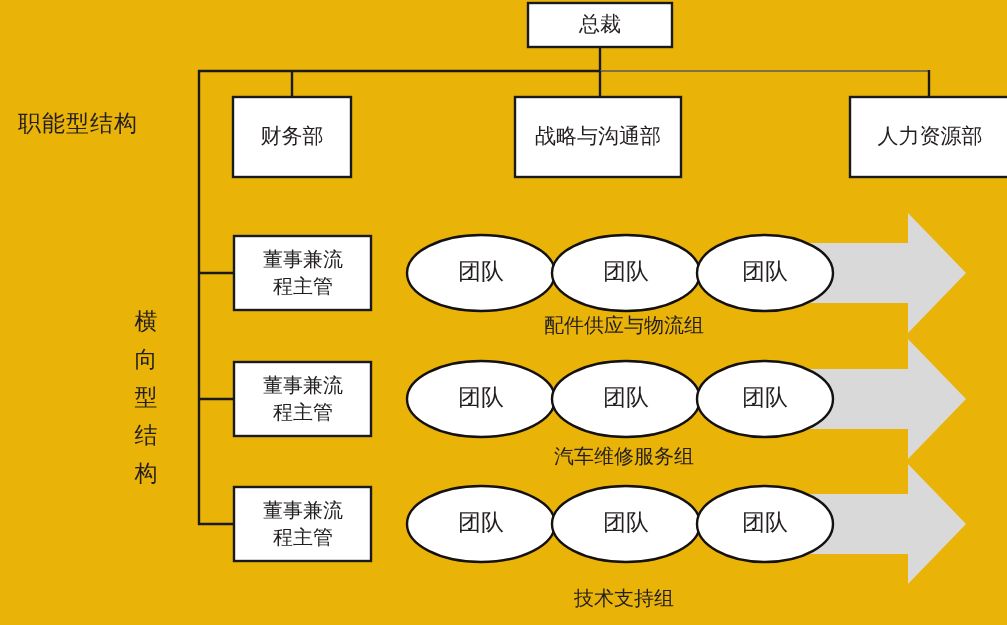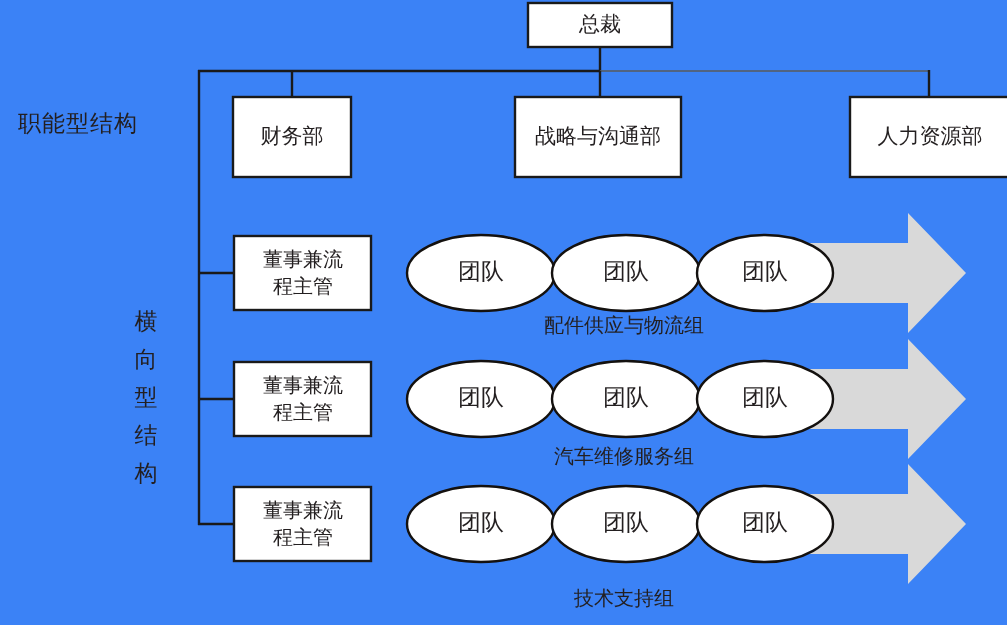--- a/index.html
+++ b/index.html
@@ -10,21 +10,21 @@
   body {
     width: 1007px;
     height: 625px;
     font-family: "Liberation Serif", "DejaVu Serif", serif;
     overflow: hidden;
   }
   #diagram-root {
     position: relative;
     width: 1007px;
     height: 625px;
-    background: #3b82f6;
+    background: #eab308;
   }
   svg.canvas {
     position: absolute;
     top: 0;
     left: 0;
     width: 1007px;
     height: 625px;
     display: block;
   }
   .node-box {

